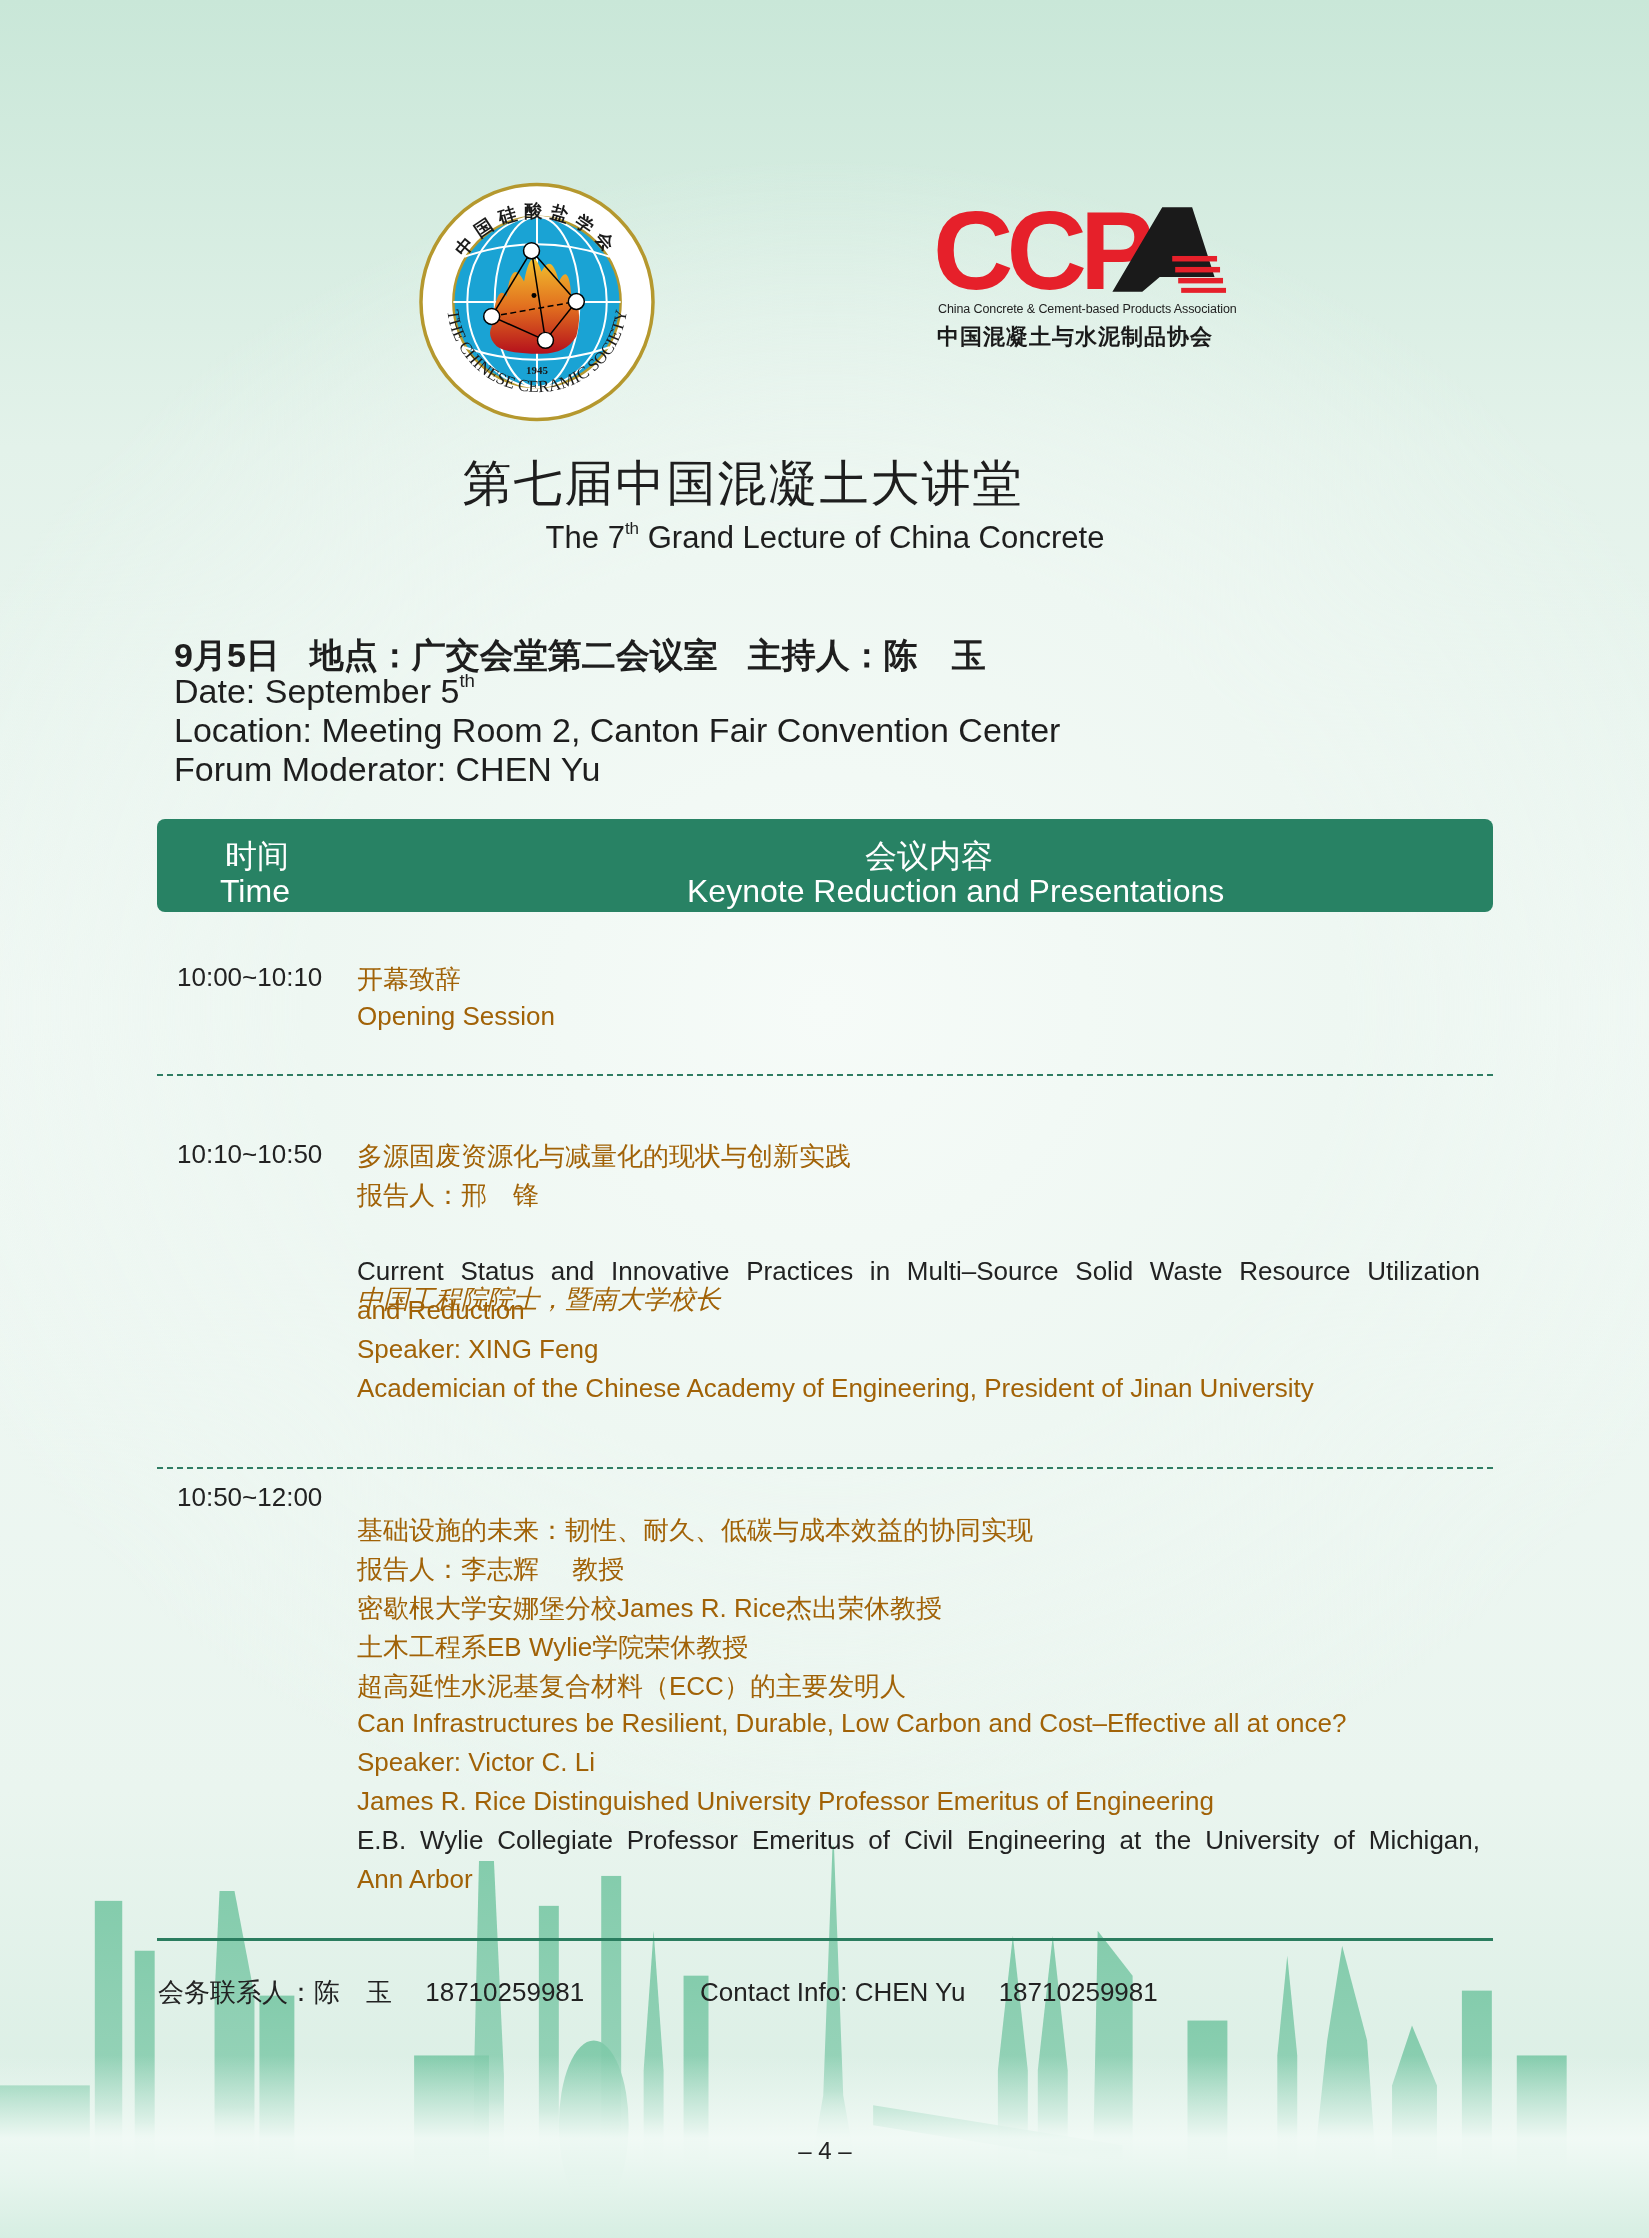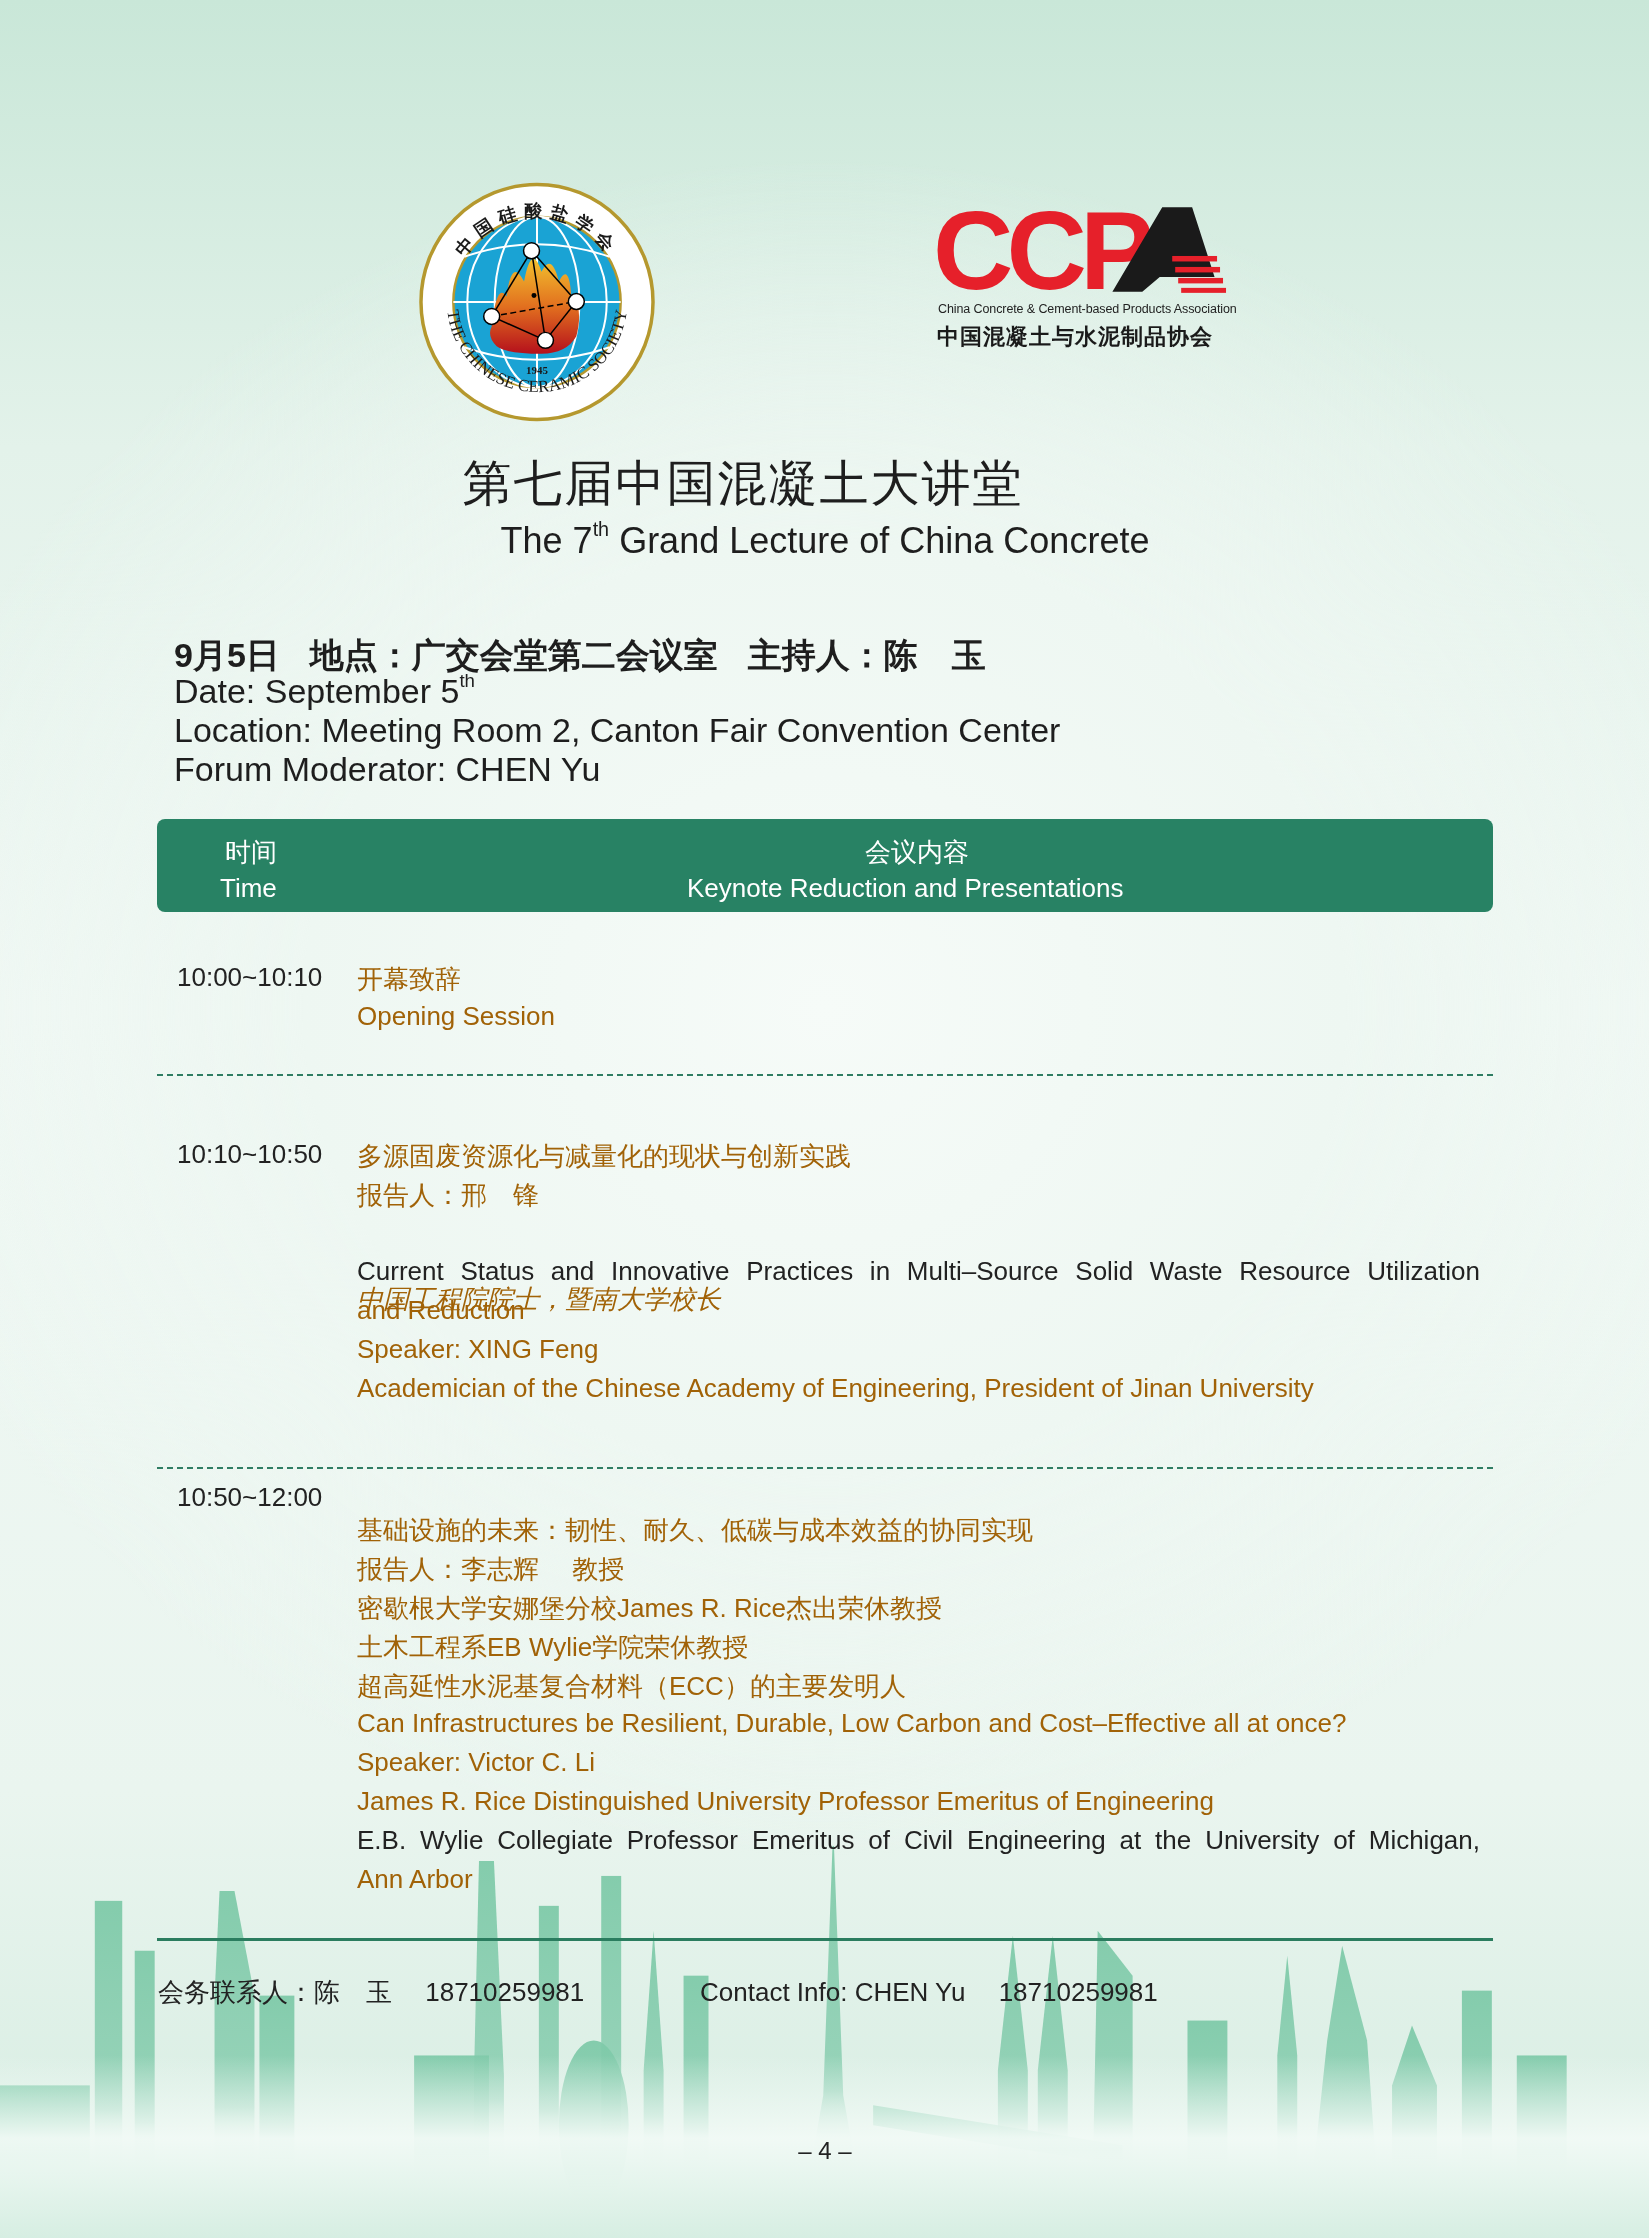--- a/index.html
+++ b/index.html
@@ -12,32 +12,32 @@
   }
   .abs { position:absolute; }
   
   #ccs-logo { left:417px; top:182px; width:240px; height:240px; }
   #ccpa-logo { left:933px; top:202px; width:299px; height:150px; }
   .ccpa-letters { position:absolute; left:0; top:0; width:299px; height:95px; }
   .ccpa-en { position:absolute; left:5px; top:100px; font-size:12.5px; color:#222; white-space:nowrap; letter-spacing:-0.1px; }
   .ccpa-cn { position:absolute; left:4px; top:120px; font-size:22px; font-weight:bold; color:#1a1a1a; letter-spacing:1px; white-space:nowrap; }
   
   .title-cn { left:0; width:1486px; top:451px; text-align:center; font-size:49px; color:#1e1e1e; letter-spacing:2px; }
-  .title-en { left:0; width:1650px; top:520px; text-align:center; font-size:36px; color:#1e1e1e; }
+  .title-en { left:0; width:1650px; top:520px; text-align:center; font-size:31px; color:#1e1e1e; }
   sup { font-size:0.55em; vertical-align:0.85em; line-height:0; }
   
   .info { left:166px; font-size:34px; color:#1e1e1e; white-space:nowrap;margin-left:8px; }
   .info-cn { font-weight:bold; }
   .gap { display:inline-block; width:30px; }
   
   .header-bar {
     left:157px; top:819px; width:1336px; height:93px; background:#288264;
     border-radius:8px; color:#fff;
   }
-  .hb-text { position:absolute; font-size:26px; white-space:nowrap; }
+  .hb-text { position:absolute; font-size:32px; white-space:nowrap; }
   
   .time { left:177px; font-size:26px; color:#222; white-space:nowrap; }
   .line { left:357px; font-size:26px; color:#a16207; white-space:nowrap; }
   .justify-line { left:357px; width:1123px; font-size:26px; color:#222; text-align:justify; text-align-last:justify; }
   .dash {
     left:157px; width:1336px; height:0; border-top:2px dashed #2f7d63;
   }
   .solid-rule { left:157px; top:1938px; width:1336px; height:2.5px; background:#2a7d5f; }
   .contact { top:1975px; font-size:26px; color:#222; white-space:nowrap; }
   .page-num { left:0; width:1650px; top:2137px; text-align:center; font-size:24px; color:#222; }

